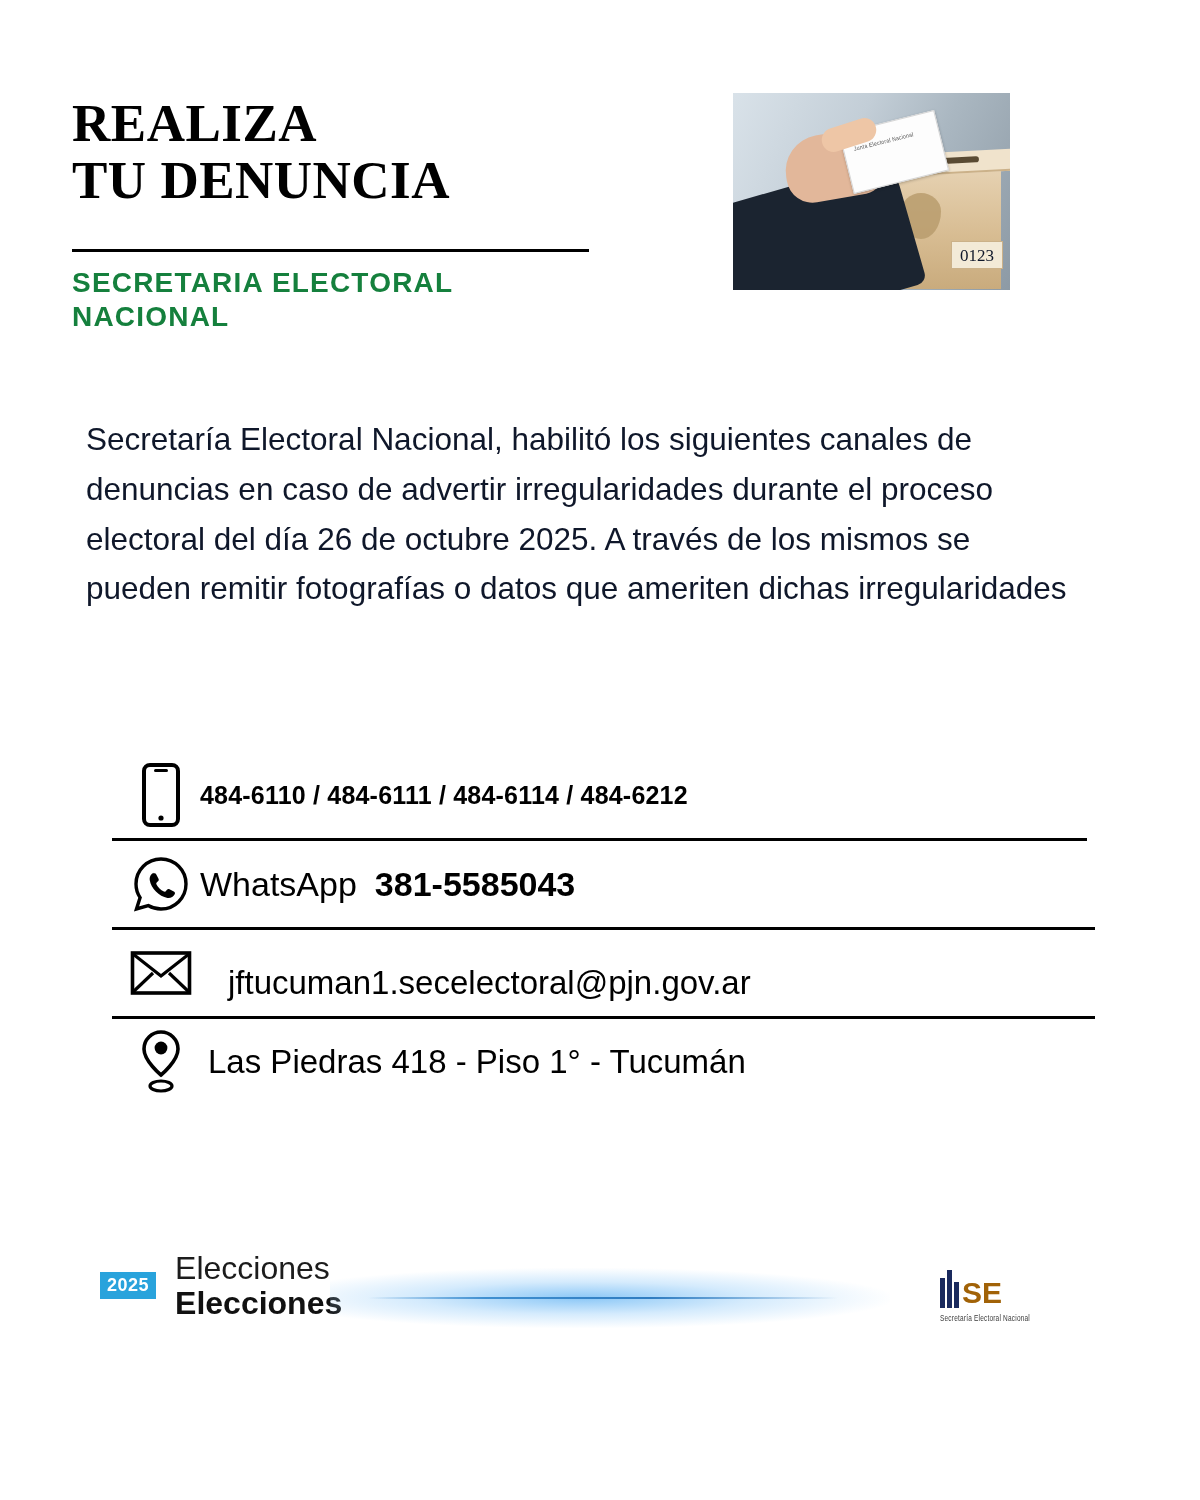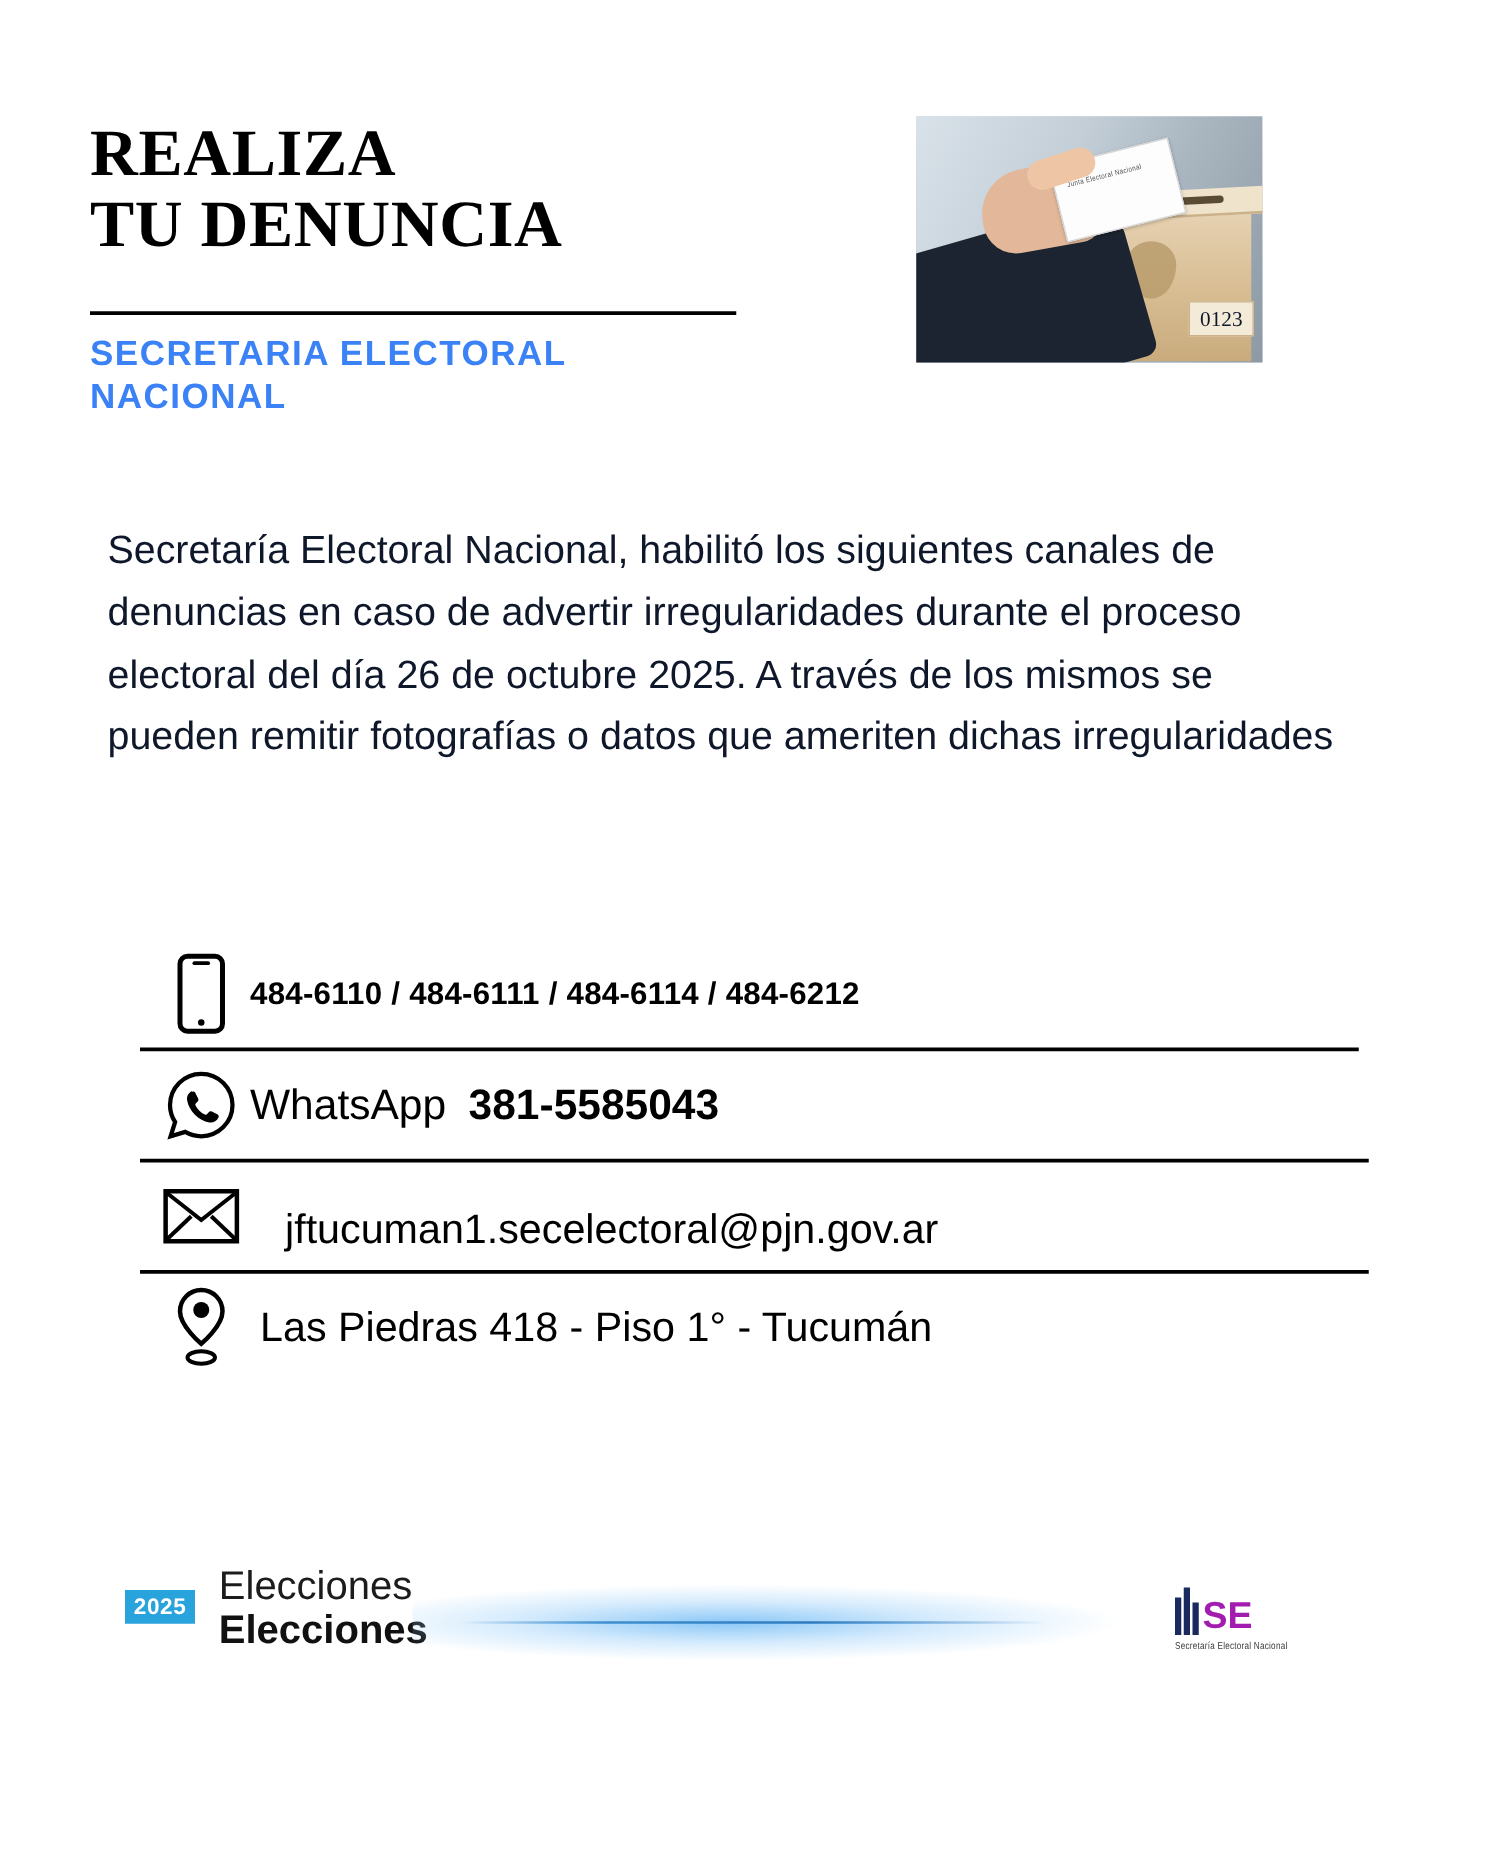--- a/index.html
+++ b/index.html
@@ -46,21 +46,21 @@
     width: 517px;
     height: 3px;
     background: #000;
   }
   .subtitle {
     margin-top: 14px;
     font-size: 28px;
     font-weight: bold;
     letter-spacing: 1.2px;
     line-height: 1.18;
-    color: #3b82f6;
+    color: #15803d;
     white-space: pre-line;
   }
 
   
   .photo {
     position: absolute;
     left: 733px;
     top: 93px;
     width: 277px;
     height: 197px;
@@ -325,21 +325,21 @@
     display: block;
     width: 5px;
     background: #1a2a5e;
   }
   .se-bars i:nth-child(1) { height: 30px; }
   .se-bars i:nth-child(2) { height: 38px; }
   .se-bars i:nth-child(3) { height: 26px; }
   .se-text {
     font-size: 30px;
     font-weight: bold;
-    color: #a21caf;
+    color: #a16207;
     line-height: 1;
   }
   .se-caption {
     margin-top: 5px;
     font-size: 6.5px;
     color: #3a3a3a;
     letter-spacing: .2px;
     transform: scaleY(1.25);
     transform-origin: left top;
   }

